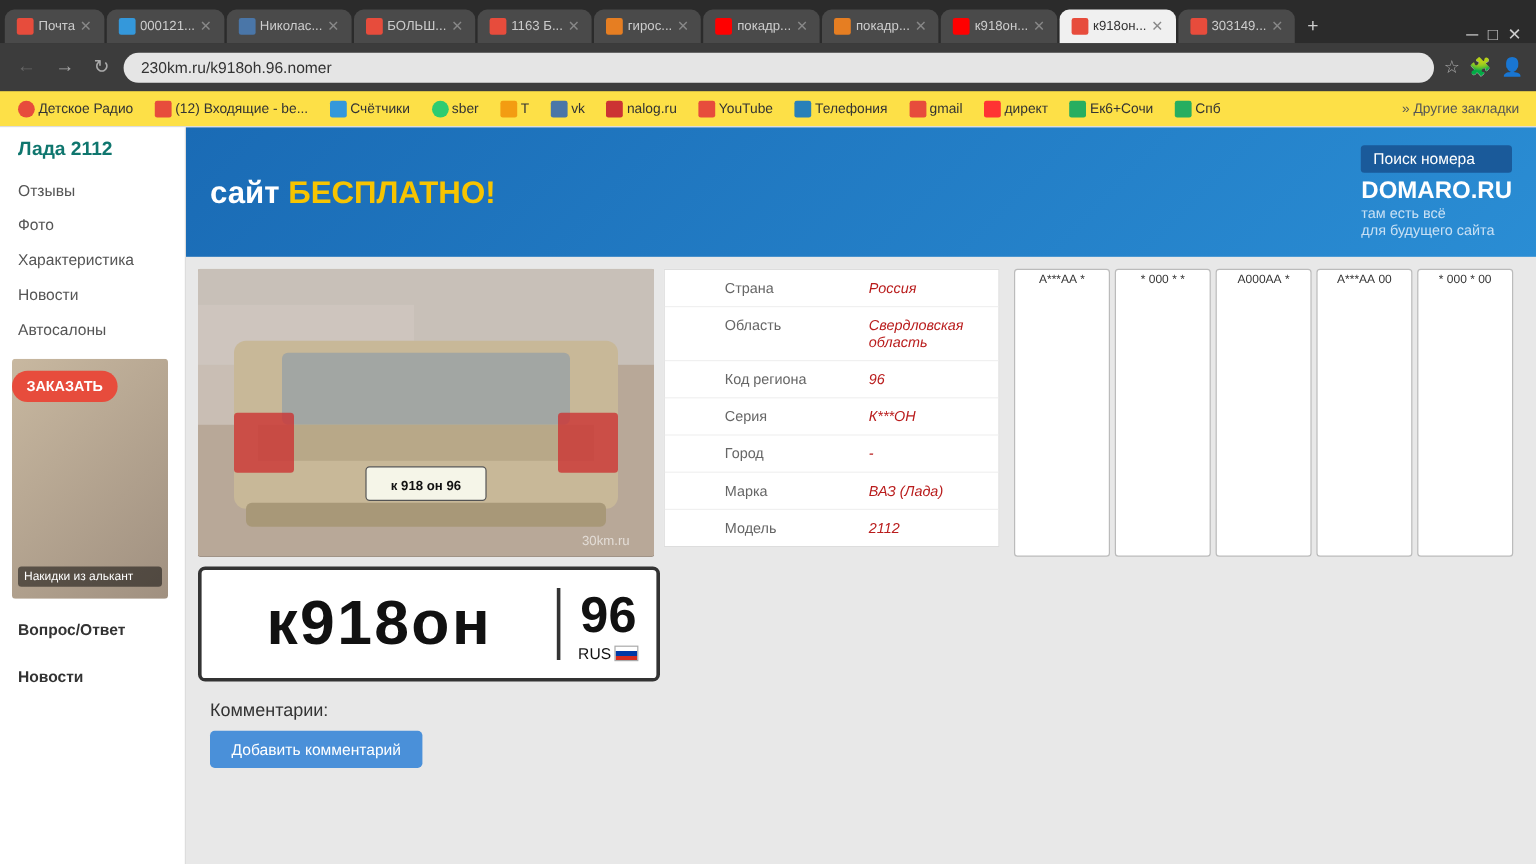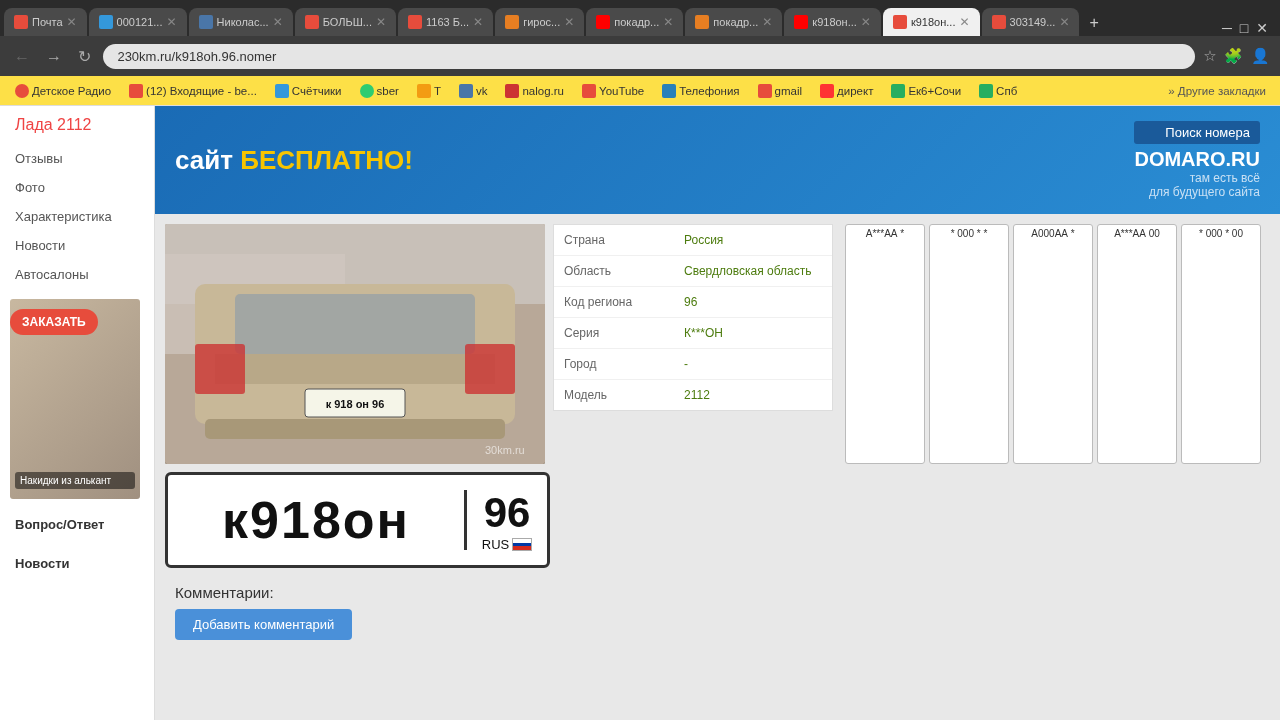--- a/index.html
+++ b/index.html
@@ -28,37 +28,37 @@
     .bookmarks-bar { display: flex; align-items: center; padding: 3px 8px; background: #fde047; border-bottom: 1px solid #ddd; height: 30px; gap: 4px; overflow: hidden; }
     .bookmark { display: flex; align-items: center; gap: 3px; padding: 2px 7px; border-radius: 3px; font-size: 11.5px; color: #333; cursor: pointer; white-space: nowrap; }
     .bookmark-favicon { width: 14px; height: 14px; flex-shrink: 0; }
     .bk-more { margin-left: auto; font-size: 11.5px; color: #555; cursor: pointer; padding: 2px 6px; }
 
     
     .page-layout { display: flex; height: calc(720px - 106px); background: #e8e8e8; }
 
     
     .sidebar { width: 155px; background: #fff; flex-shrink: 0; padding: 10px 0; border-right: 1px solid #ddd; overflow: hidden; }
-    .sidebar-title { font-size: 16px; font-weight: normal; color: #ef4444; padding: 0 15px 10px 15px; }
+    .sidebar-title { font-size: 16px; font-weight: bold; color: #0f766e; padding: 0 15px 10px 15px; }
     .sidebar-menu-item { padding: 7px 15px; font-size: 13px; color: #555; cursor: pointer; }
     .sidebar-ad { margin: 10px; }
     .sidebar-ad-box { width: 130px; height: 200px; background: #ddd; border-radius: 3px; position: relative; overflow: hidden; cursor: pointer; }
     .ad-btn { position: absolute; top: 10px; left: 0; background: #e74c3c; color: #fff; padding: 6px 12px; border-radius: 14px; font-size: 12px; font-weight: bold; cursor: pointer; }
     .ad-img-placeholder { width: 100%; height: 100%; background: linear-gradient(135deg, #c8b8a0 0%, #a09080 100%); }
     .ad-caption { position: absolute; bottom: 10px; left: 5px; right: 5px; background: rgba(0,0,0,0.5); color: #fff; font-size: 10px; padding: 3px 5px; border-radius: 3px; }
     .sidebar-section { padding: 8px 15px; font-size: 13px; font-weight: bold; color: #333; margin-top: 8px; }
 
     
     .main-content { flex: 1; overflow: hidden; background: #e8e8e8; display: flex; flex-direction: column; }
 
     
     .ad-banner { background: linear-gradient(135deg, #1a6bb5 0%, #2a8dd4 100%); padding: 15px 20px; display: flex; justify-content: space-between; align-items: center; flex-shrink: 0; }
     .ad-banner-text { font-size: 26px; font-weight: bold; color: #fff; }
     .ad-banner-yellow { color: #f7c400; }
-    .ad-banner-right { text-align: right; }
+    .ad-banner-right { }
     .ad-banner-search { font-size: 13px; color: #fff; background: #1a5a9a; padding: 4px 10px; border-radius: 3px; margin-bottom: 4px; }
     .ad-banner-domain { font-size: 20px; font-weight: bold; color: #fff; }
     .ad-banner-desc { font-size: 12px; color: #c8e0f4; }
 
     
     .content-area { display: flex; flex: 1; overflow: hidden; }
 
     
     .car-section { flex: 1; padding: 10px; display: flex; flex-direction: column; gap: 8px; overflow: hidden; }
     .car-image { width: 380px; height: 240px; background: #888; flex-shrink: 0; overflow: hidden; position: relative; border-radius: 2px; }
@@ -70,22 +70,22 @@
     .plate-region-text { font-size: 13px; color: #111; display: flex; align-items: center; gap: 3px; }
     .flag-icon { width: 20px; height: 13px; background: linear-gradient(180deg, #fff 33%, #0039a6 33%, #0039a6 66%, #d52b1e 66%); display: inline-block; border: 1px solid #aaa; }
 
     .top-car-row { display: flex; gap: 8px; }
 
     
     .info-table-wrap { flex-shrink: 0; }
     .info-table { width: 280px; background: #fff; border: 1px solid #ddd; }
     .info-row { display: flex; border-bottom: 1px solid #f0f0f0; }
     .info-row:last-child { border-bottom: none; }
-    .info-label { padding: 8px 10px; color: #666; font-size: 12px; width: 120px; flex-shrink: 0; }
-    .info-value { padding: 8px 10px; color: #4d7c0f; font-size: 12px; font-weight: 500; }
+    .info-label { padding: 8px 10px; color: #666; font-size: 12px; width: 120px; flex-shrink: 0; margin-left: 40px; }
+    .info-value { padding: 8px 10px; color: #b91c1c; font-size: 12px; font-weight: 500; font-style: italic; }
 
     
     .side-plates { display: flex; flex-direction: row; gap: 4px; margin-left: 4px; }
     .small-plate { background: #fff; border: 1px solid #bbb; border-radius: 3px; padding: 3px 6px; font-size: 10px; color: #333; width: 80px; text-align: center; cursor: pointer; }
 
     
     .comments-section { padding: 0 10px 10px 10px; }
     .comments-title { font-size: 15px; color: #333; margin-bottom: 8px; }
     .add-comment-btn { background: #4a90d9; color: #fff; border: none; padding: 8px 18px; border-radius: 4px; font-size: 13px; cursor: pointer; }
 
@@ -323,20 +323,24 @@
               </div>
               <div class="info-row">
                 <div class="info-label">Серия</div>
                 <div class="info-value">К***ОН</div>
               </div>
               <div class="info-row">
                 <div class="info-label">Город</div>
                 <div class="info-value">-</div>
               </div>
               <div class="info-row">
+                <div class="info-label">Марка</div>
+                <div class="info-value">ВАЗ (Лада)</div>
+              </div>
+              <div class="info-row">
                 <div class="info-label">Модель</div>
                 <div class="info-value">2112</div>
               </div>
             </div>
           </div>
 
           <div class="side-plates">
             <div class="small-plate">А***АА *</div>
             <div class="small-plate">* 000 * *</div>
             <div class="small-plate">А000АА *</div>

